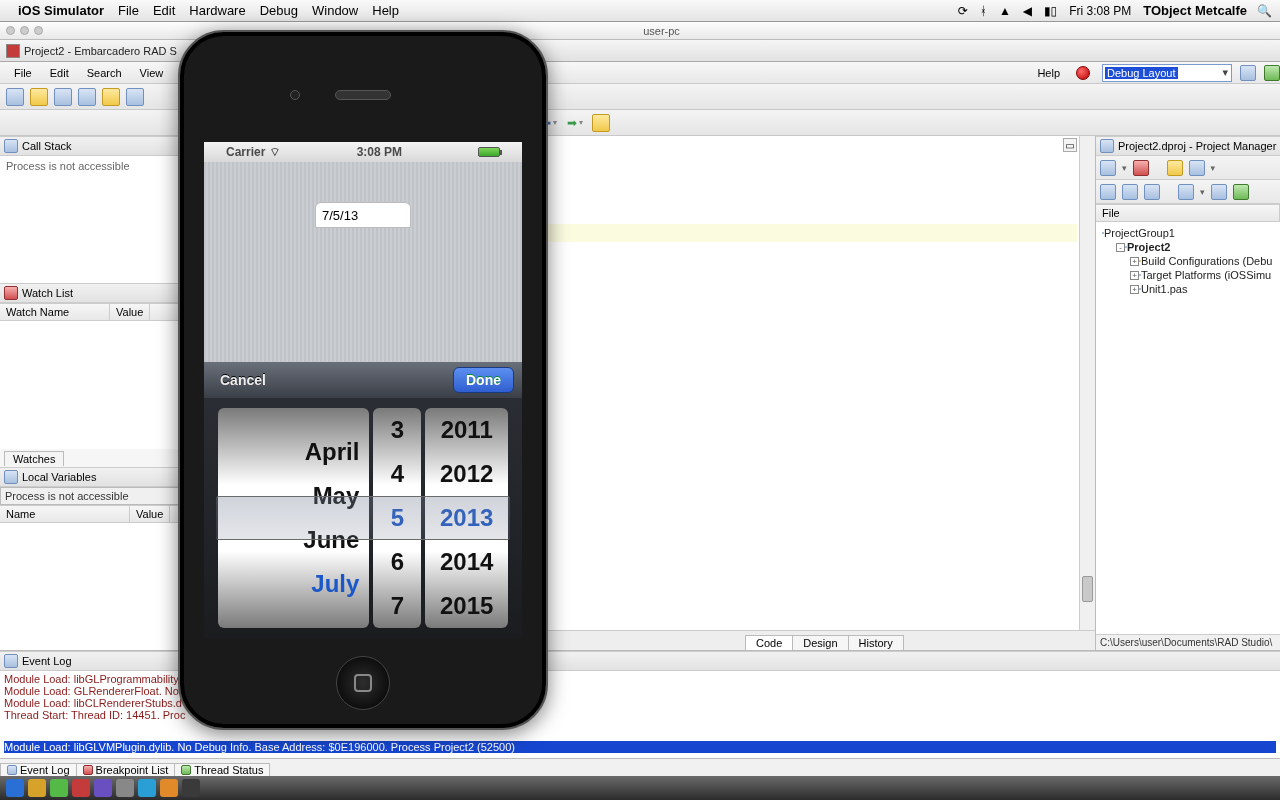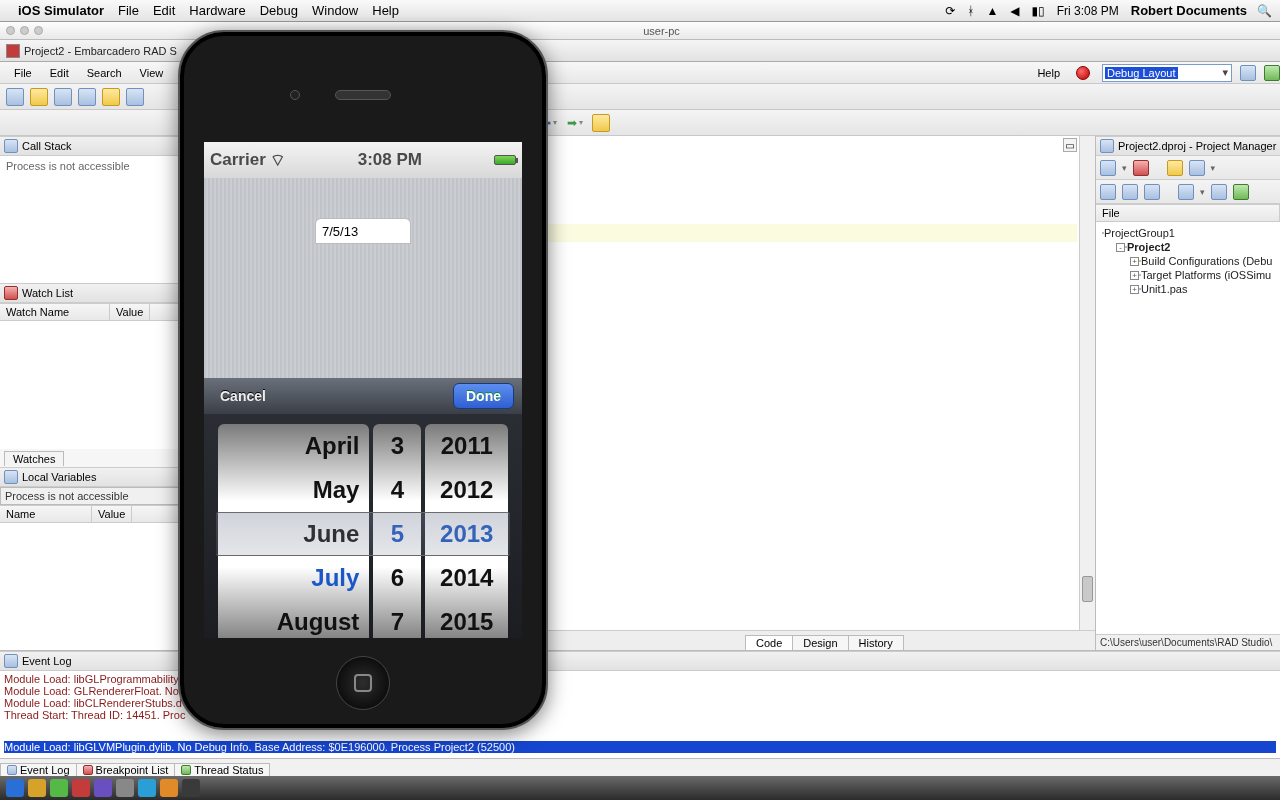--- a/index.html
+++ b/index.html
@@ -91,31 +91,31 @@
 
 
 .iphone { position:absolute; left:178px; top:30px; width:370px; height:700px; background:#1a1a1a; border-radius:46px; border:2px solid #555; box-shadow:0 4px 20px rgba(0,0,0,.5), inset 0 0 0 4px #000; z-index:50; }
 .iphone .speaker { position:absolute; top:58px; left:50%; transform:translateX(-50%); width:56px; height:10px; background:#333; border-radius:6px; border:1px solid #555; }
 .iphone .camera { position:absolute; top:58px; left:110px; width:10px;height:10px;border-radius:50%;background:#222;border:1px solid #555; }
 .iphone .home { position:absolute; bottom:18px; left:50%; transform:translateX(-50%); width:54px;height:54px;border-radius:50%;background:radial-gradient(#2e2e2e,#000); border:1px solid #444; display:flex;align-items:center;justify-content:center; }
 .iphone .home .sq { width:18px;height:18px;border:2px solid #888;border-radius:4px; }
 .iphone .screen { position:absolute; top:110px; left:24px; right:24px; bottom:90px; background:#000; overflow:hidden; }
 
 
-.ios-status { height:36px; background:linear-gradient(#f4f4f4,#d8d8d8); display:flex; align-items:center; font-size:17px; font-weight:bold; color:#4a4a4a; padding:0 6px; }
+.ios-status { height:20px; background:linear-gradient(#f4f4f4,#d8d8d8); display:flex; align-items:center; font-size:12px; font-weight:bold; color:#4a4a4a; padding:0 22px; }
 .ios-status .mid { flex:1; text-align:center; }
 .ios-status .batt { width:22px;height:10px;border:1px solid #555;border-radius:2px;position:relative;background:linear-gradient(#7fd65a,#3aa82b); }
 .ios-status .batt:after { content:""; position:absolute; right:-3px; top:2px; width:2px;height:5px;background:#555; }
 .ios-app { height:200px; background:repeating-linear-gradient(90deg,#c0c3c8 0 2px,#cacdd2 2px 4px); display:flex; flex-direction:column; align-items:center; justify-content:flex-start; padding-top:40px; gap:40px; }
 .ios-btn { background:linear-gradient(#fff,#eaeaea); border:1px solid #bfbfbf; border-radius:10px; padding:10px 22px; font-size:16px; font-weight:bold; color:#33568f; box-shadow:0 1px 0 #fff inset; }
 .ios-input { width:96px; height:26px; background:#fff; border:1px solid #bbb; border-radius:6px 6px 0 0; font-size:13px; padding:3px 6px; color:#000; }
 .ios-bar { height:36px; background:linear-gradient(#6a707a,#3a3f47); display:flex; align-items:center; justify-content:space-between; padding:0 8px; }
 .ios-bar .cancel { color:#eee; font-size:14px; font-weight:bold; text-shadow:0 -1px 0 #000; padding:4px 8px; }
 .ios-bar .done { background:linear-gradient(#5c8ff0,#2f5fd0); border:1px solid #1a3a80; color:#fff; font-size:14px; font-weight:bold; padding:4px 12px; border-radius:6px; text-shadow:0 -1px 0 #083; }
-.picker { flex:1; background:linear-gradient(#2a2d33,#1a1c20); position:relative; display:flex; padding:10px 12px;justify-content:flex-end; }
+.picker { flex:1; background:linear-gradient(#2a2d33,#1a1c20); position:relative; display:flex; padding:10px 12px; }
 .wheel { background:linear-gradient(#7a7a7a 0%, #fff 35%, #fff 65%, #7a7a7a 100%); border-radius:6px; margin:0 2px; position:relative; overflow:hidden; display:flex; flex-direction:column; justify-content:center; }
 .wheel.month { flex:2.2; }
 .wheel.day { flex:0.7; }
 .wheel.year { flex:1.2; }
 .wheel .row { height:44px; display:flex; align-items:center; justify-content:flex-end; padding-right:10px; font-size:24px; font-weight:bold; color:#111; font-family:"Helvetica Neue",Arial; }
 .wheel.day .row, .wheel.year .row { justify-content:center; padding-right:0; }
 .wheel .row.sel { color:#1a57c8; }
 .picker .selband { position:absolute; left:12px; right:12px; top:50%; transform:translateY(-50%); height:44px; border-top:1px solid #6b6b6b; border-bottom:1px solid #6b6b6b; background:linear-gradient(rgba(120,130,150,.35),rgba(120,130,150,.2)); pointer-events:none; border-radius:3px; }
 
 .ico-generic { background:linear-gradient(#d8e4f4,#a8c0e0); border:1px solid #7090c0; border-radius:2px; }
@@ -135,21 +135,21 @@
   <span class="menu-item">Debug</span>
   <span class="menu-item">Window</span>
   <span class="menu-item">Help</span>
   <span class="spacer"></span>
   <span class="right-item">⟳</span>
   <span class="right-item">ᚼ</span>
   <span class="right-item">▲</span>
   <span class="right-item">◀</span>
   <span class="right-item">▮▯</span>
   <span class="right-item">Fri 3:08 PM</span>
-  <span class="user">Robert Documents</span>
+  <span class="user">TObject Metcalfe</span>
   <span class="right-item search-icon">🔍</span>
 </div>
 
 <div class="vm-title">
   <div class="traffic">
     <div class="dot"></div>
       <div class="dot"></div>
       <div class="dot"></div>
   </div>
   <div class="title-text">user-pc</div>
@@ -212,21 +212,21 @@
     </div>
     <div class="panel-body" style="height:60px"></div>
     <div><span class="tab-stub">Watches</span></div>
 
     <div class="panel-hd">
       <span class="pico ico-generic"></span>
       <span>Local Variables</span>
     </div>
     <div class="inset-box">Process is not accessible</div>
     <div class="cols-hd">
-      <div style="width:92px">Name</div>
+      <div style="width:130px">Name</div>
       <div>Value</div>
     </div>
     <div class="panel-body" style="flex:1"></div>
   </div>
 
   <div class="center-col">
     <div class="gutter-close">
       <span>▭</span>
       <span>✕</span>
     </div>
@@ -359,21 +359,20 @@
     <div class="ios-bar">
       <span class="cancel">Cancel</span>
       <span class="done">Done</span>
     </div>
     <div class="picker">
       <div class="wheel month">
         <div class="row">April</div>
         <div class="row">May</div>
         <div class="row">June</div>
         <div class="row sel">July</div>
-        <div class="row">August</div>
       </div>
       <div class="wheel day">
         <div class="row">3</div>
         <div class="row">4</div>
         <div class="row sel">5</div>
         <div class="row">6</div>
         <div class="row">7</div>
       </div>
       <div class="wheel year">
         <div class="row">2011</div>

